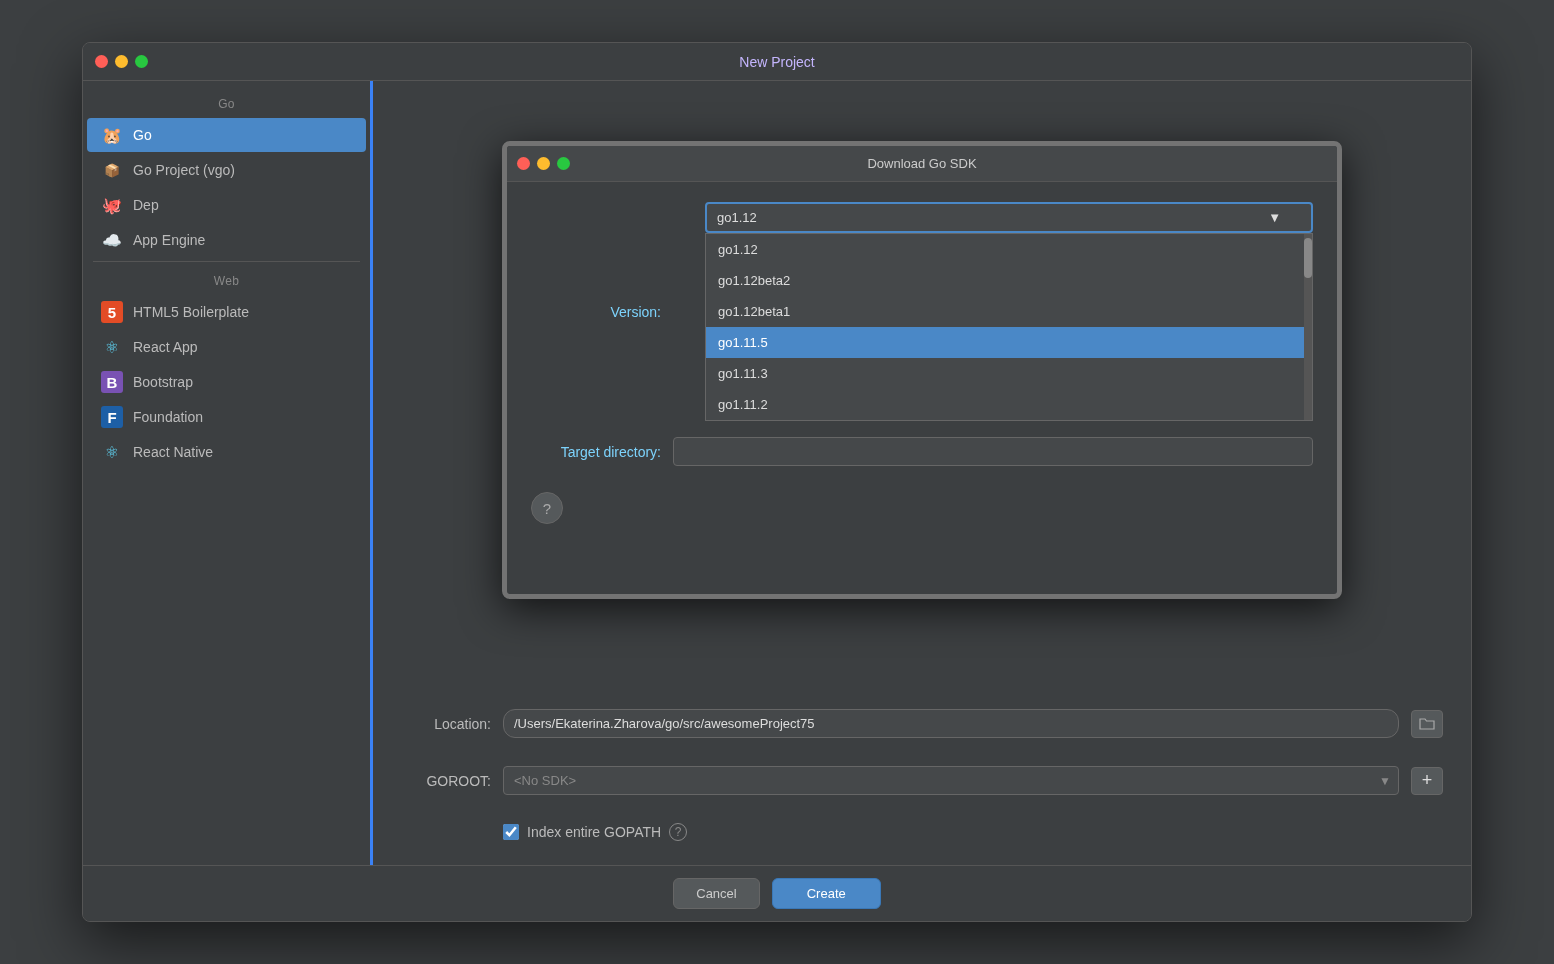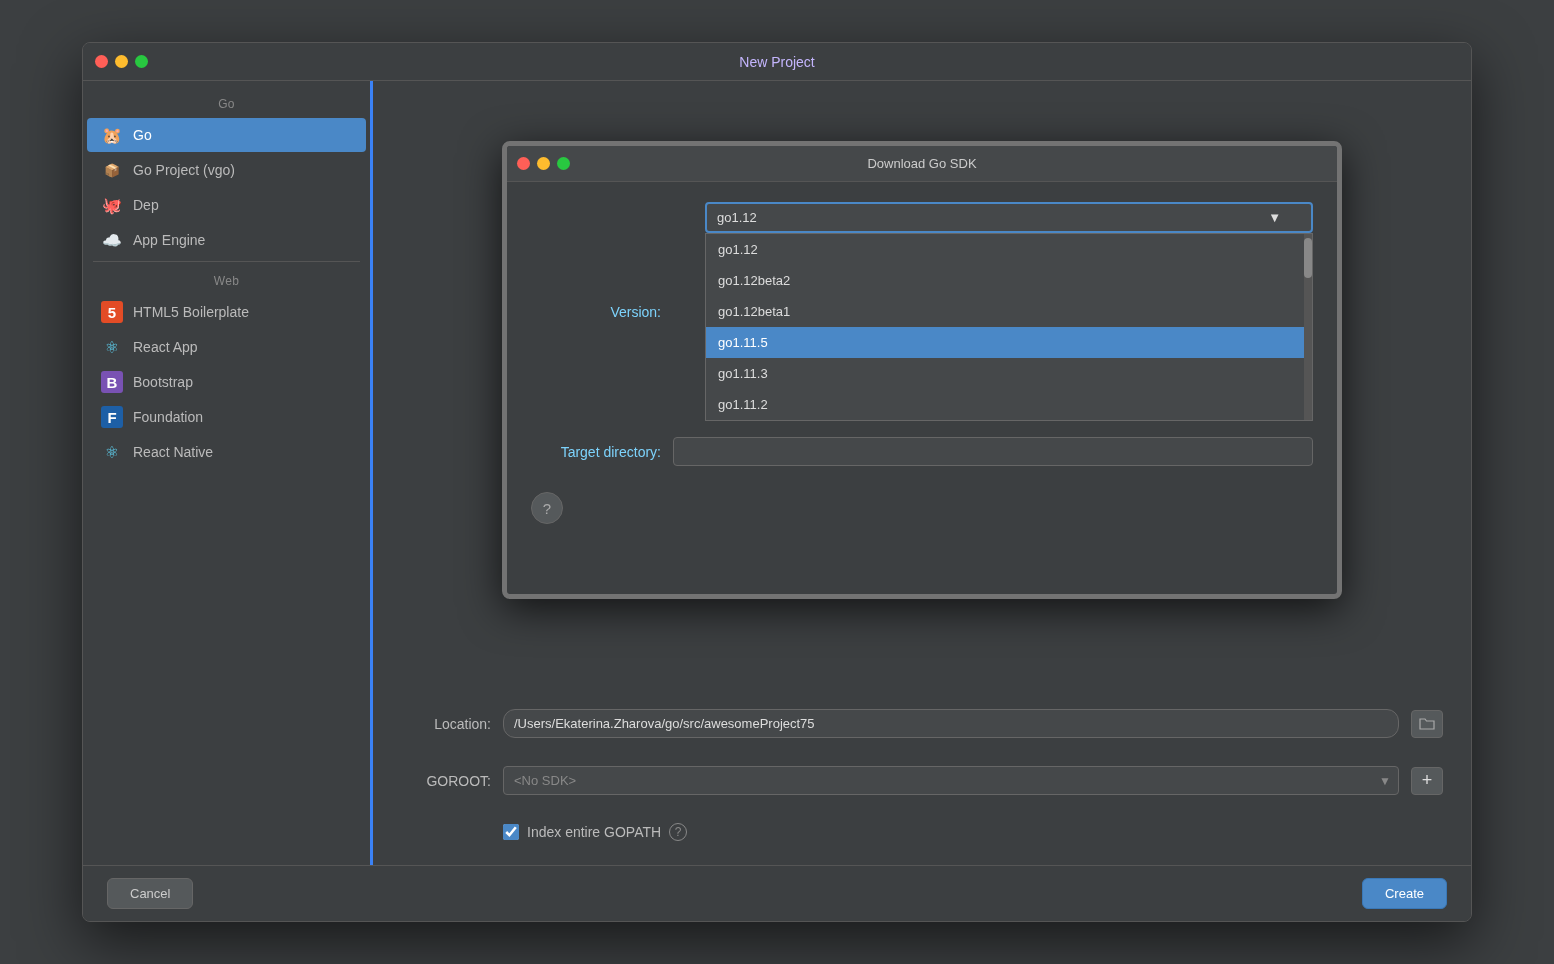--- a/index.html
+++ b/index.html
@@ -237,37 +237,37 @@
       cursor: pointer;
     }
 
     
     .bottom-bar {
       height: 56px;
       background: #3c3f41;
       border-top: 1px solid #555;
       display: flex;
       align-items: center;
-      justify-content: space-between;
+      justify-content: center;
       padding: 0 24px;
       gap: 12px;
     }
 
     .btn-cancel {
       padding: 7px 22px;
       background: #55595b;
       border: 1px solid #666;
       border-radius: 6px;
       color: #ccc;
       font-size: 13px;
       cursor: pointer;
     }
 
     .btn-create {
-      padding: 7px 22px;
+      padding: 7px 34px;
       background: #4a88c7;
       border: 1px solid #3a78b7;
       border-radius: 6px;
       color: #fff;
       font-size: 13px;
       cursor: pointer;
       font-weight: 500;
     }
 
     

